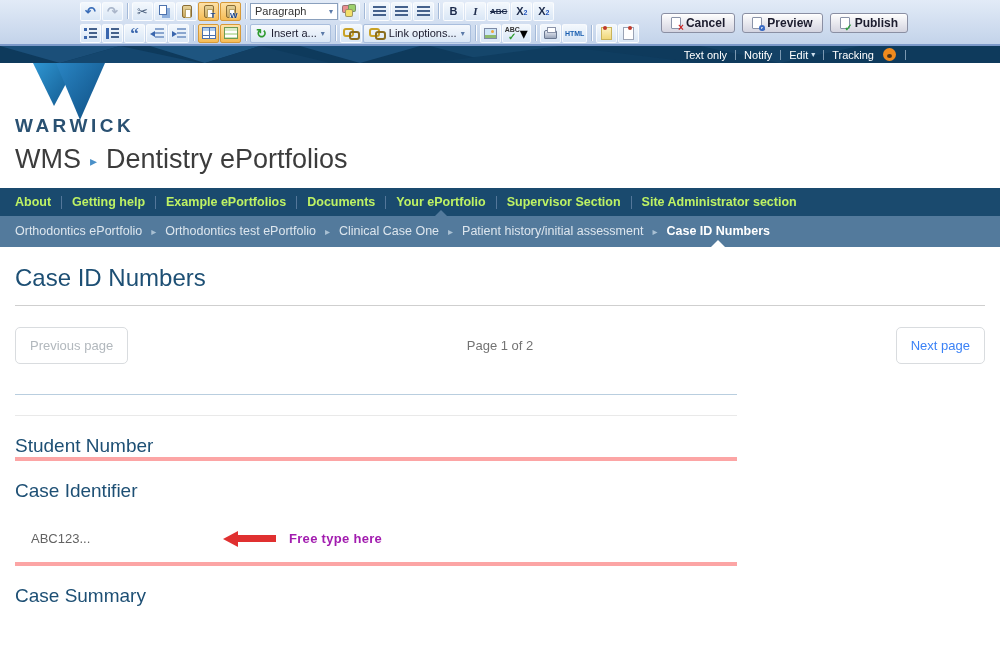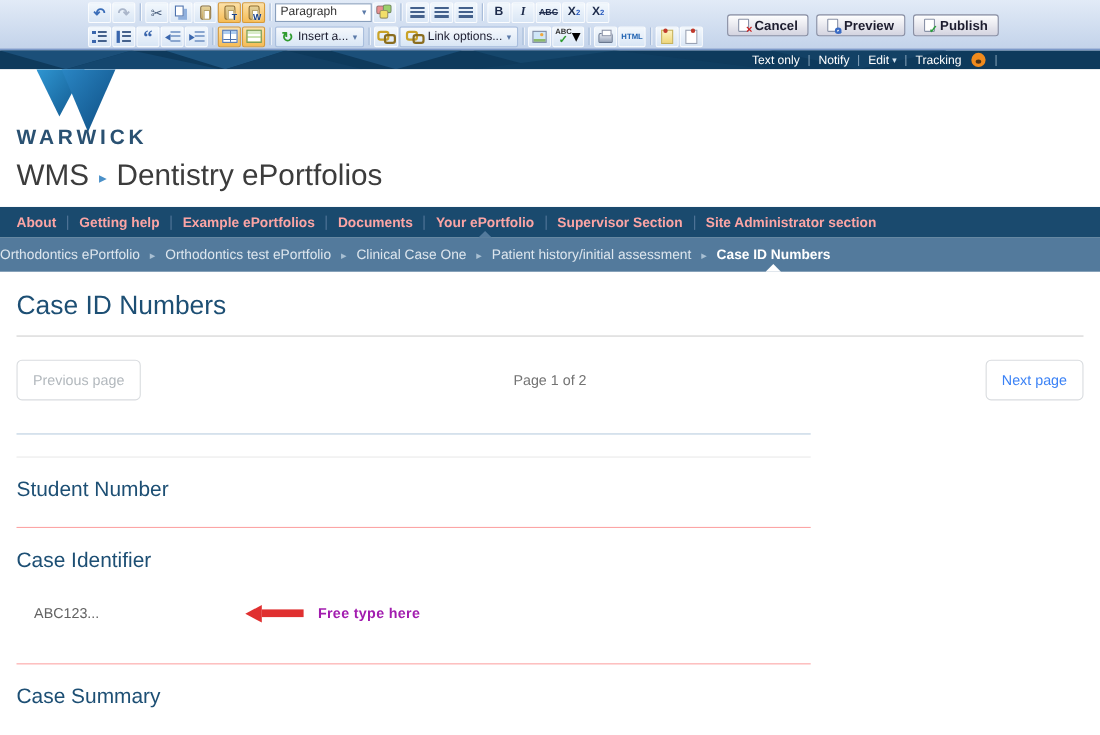--- a/index.html
+++ b/index.html
@@ -82,41 +82,41 @@
   .paw::before{content:"";position:absolute;left:4px;top:6px;width:5px;height:4px;border-radius:50%;background:#4d3318;box-shadow:-3px -3px 0 -2px #4d3318,3px -3px 0 -2px #4d3318,0 -4.5px 0 -2px #4d3318}
 
   
   .masthead{position:relative;height:125px;background:#fff}
   .w-logo{position:absolute;left:33px;top:0}
   .wordmark{position:absolute;left:15px;top:52px;font-size:19px;letter-spacing:3.5px;color:#2a5172;font-weight:700}
   .site-title{position:absolute;left:15px;top:81px;margin:0;font-size:27px;font-weight:400;color:#3c3c3c;display:flex;align-items:center;gap:9px}
   .t-sep{color:#4a90c8;font-size:14px;padding-top:3px}
 
   
-  .mainnav{height:28px;background:#1a4a6e;display:flex;align-items:center;padding-left:15px;gap:10px;font-size:12.5px;font-weight:700;color:#fca5a5}
+  .mainnav{height:28px;background:#1a4a6e;display:flex;align-items:center;padding-left:15px;gap:10px;font-size:12.5px;font-weight:700;color:#bef264}
   .nav-item{position:relative;cursor:pointer;line-height:28px;height:28px}
   .nav-div{width:1px;height:13px;background:#54779a}
   .nav-caret{position:absolute;left:50%;bottom:0;transform:translateX(-50%);width:0;height:0;border-left:6px solid transparent;border-right:6px solid transparent;border-bottom:6px solid #537a9c}
-  .crumbbar{height:31px;background:#537a9c;display:flex;align-items:center;gap:9px;font-size:12.5px;color:#dde6ee}
+  .crumbbar{height:31px;background:#537a9c;display:flex;align-items:center;padding-left:15px;gap:9px;font-size:12.5px;color:#dde6ee}
   .bc-item{cursor:pointer;position:relative;line-height:31px;height:31px}
   .bc-item.active{font-weight:700;color:#fff}
   .bc-sep{color:#a9c0d3;font-size:10px}
   .bc-caret{position:absolute;left:50%;bottom:0;transform:translateX(-50%);width:0;height:0;border-left:7px solid transparent;border-right:7px solid transparent;border-bottom:7px solid #fff}
 
   
   main{padding:0 15px}
   .page-title{margin:0;padding:17px 0 13px;font-size:24px;font-weight:400;color:#1d4f74;border-bottom:1px solid #cfcfcf}
   .pager{position:relative;margin-top:21px;height:36px;display:flex;align-items:center}
   .pager-btn{position:absolute;top:0;border:1px solid #d9dcdf;border-radius:5px;background:#fff;padding:10px 14px;font-size:13px;cursor:pointer;font-family:"Liberation Sans",sans-serif}
   .pager-btn.prev{left:0;color:#b2b8bd}
   .pager-btn.next{right:0;color:#3b82f6}
   .pager-status{width:100%;text-align:center;font-size:13px;color:#737373}
   .rule-blue{margin:31px 0 0;width:722px;border:none;border-top:1px solid #b9cedf;height:0}
   .rule-light{margin:20px 0 0;width:722px;border:none;border-top:1px solid #e9e9e9;height:0}
-  .section{width:722px;border-bottom:1px solid #fca5a5;padding-bottom:22px}
+  .section{width:722px;border-bottom:4px solid #fca5a5;}
   .section.last{border-bottom:none;padding-bottom:0}
   .section h2{margin:19px 0 0;font-size:19px;font-weight:400;color:#1d4f74}
   .value{margin-top:13px;font-size:13px;color:#636363}
   .sec-row{display:flex;align-items:center;margin-top:13px}
   .sec-row .value{margin:16px;width:176px}
   .arrow{display:flex;align-items:center}
   .arrow-head{width:0;height:0;border-top:8px solid transparent;border-bottom:8px solid transparent;border-right:15px solid #e03030}
   .arrow-shaft{width:38px;height:7px;background:#e03030}
   .annotation{margin-left:13px;font-size:13px;font-weight:700;color:#a21caf;letter-spacing:.3px}
 </style>

